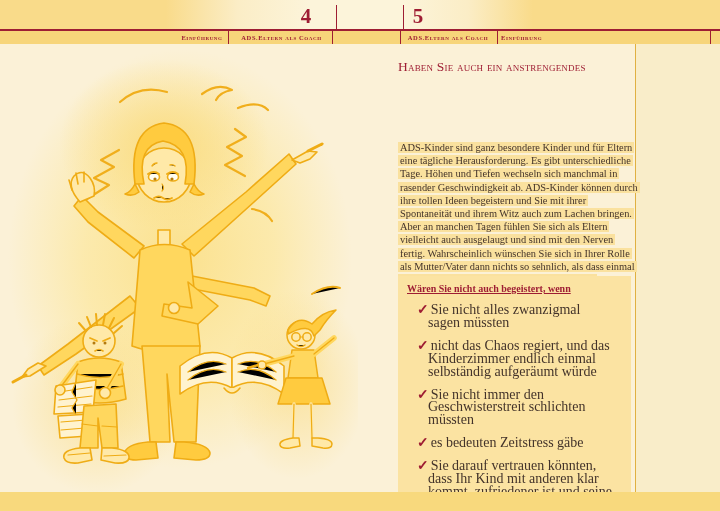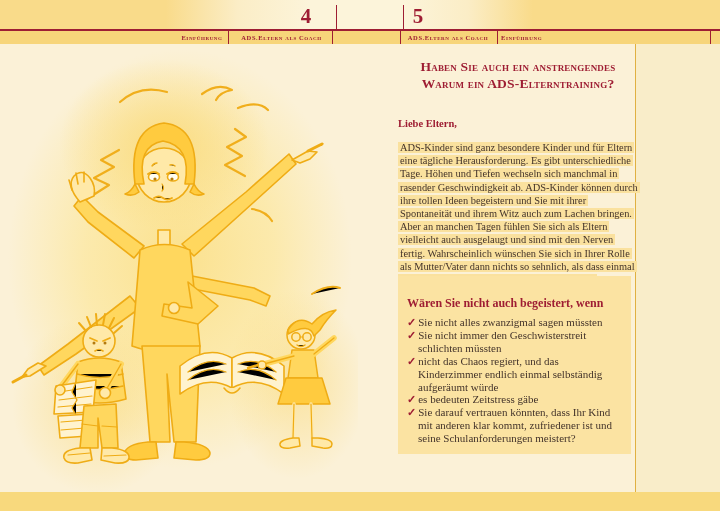--- a/index.html
+++ b/index.html
@@ -29,48 +29,48 @@
     font-variant:small-caps;color:#9E1D33;text-align:center;white-space:nowrap;
   }
   .tab-sep{position:absolute;top:31px;width:1px;height:13px;background:#9E1D33;}
   
   .right-margin{position:absolute;left:636px;top:44px;width:84px;height:448px;background:#F9EDC9;}
   .col-divider{position:absolute;left:635px;top:44px;width:1px;height:448px;background:#E0B041;}
   .bottom-band{position:absolute;left:0;top:492px;width:720px;height:19px;background:#F8D97D;}
   
   .title{
     position:absolute;left:398px;top:59px;width:240px;
-    font-size:13.5px;line-height:16.5px;font-weight:bold;
-    font-variant:small-caps;color:#9E1D33;letter-spacing:.2px;text-align:center;
+    font-size:13.5px;line-height:16.5px;font-weight:normal;
+    font-variant:small-caps;color:#9E1D33;letter-spacing:.2px;
   }
   .salutation{
     position:absolute;left:398px;top:118px;width:240px;
     font-size:10.5px;font-weight:bold;color:#9E1D33;
   }
   .intro{
     position:absolute;left:398px;top:141px;width:240px;
     font-size:10.4px;line-height:13.2px;color:#43332A;
   }
   .intro .hl{
     background:#FAE19E;
     -webkit-box-decoration-break:clone;box-decoration-break:clone;
     padding:0 2px;
   }
   .checklist-box{
     position:absolute;left:398px;top:276px;width:233px;
     box-sizing:border-box;background:#FBE3A2;padding:7px 9px 9px 9px;
   }
   .checklist-heading{
-    font-size:12px;font-weight:bold;color:#9E1D33;
-    margin:13px 0 5px 0;
+    font-size:10px;font-weight:bold;color:#9E1D33;
+    text-decoration:underline;margin:0 0 5px 0;
   }
   .checklist-items{margin:0;padding:0;list-style:none;}
   .checklist-items li{
-    font-size:11px;line-height:12.9px;color:#43332A;
-    padding-left:11px;text-indent:-11px;margin:0;
+    font-size:14px;line-height:12.9px;color:#43332A;
+    padding-left:11px;text-indent:-11px;margin:10px;
   }
   .check{color:#9E1D33;font-weight:bold;margin-right:2px;}
   
   .illustration{position:absolute;left:2px;top:44px;width:356px;height:448px;}
 </style>
 </head>
 <body>
 <div id="stage">
 
   <div class="top-strip"></div>
@@ -209,33 +209,31 @@
       <path d="M284,334 L320,334 L328,360 L276,360 Z" fill="#FFCB3F"></path>
       <path d="M292,360 l-1,34 M309,360 l1,34" stroke-width="3.4" stroke="#FFE9A8"></path>
       <path d="M292,360 l-1,34 M309,360 l1,34" stroke-width="1.2"></path>
       <path d="M291,394 q-14,2 -13,7 q1,4 10,3 l10,-2 -1,-8 Z" fill="#FFE9A8"></path>
       <path d="M310,394 l0,8 11,2 q9,1 9,-4 q0,-5 -14,-6 Z" fill="#FFE9A8"></path>
     </g>
   </svg>
 
   <div class="title">
     <div>Haben Sie auch ein anstrengendes</div>
-    <div>Warum ein ADS-Elterntraining?</div>
   </div>
 
-  <div class="salutation">Liebe Eltern,</div>
 
   <div class="intro"><span class="hl">ADS-Kinder sind ganz besondere Kinder und für Eltern eine tägliche Herausforderung. Es gibt unterschiedliche Tage. Höhen und Tiefen wechseln sich manchmal in rasender Geschwindigkeit ab. ADS-Kinder können durch ihre tollen Ideen begeistern und Sie mit ihrer Spontaneität und ihrem Witz auch zum Lachen bringen. Aber an manchen Tagen fühlen Sie sich als Eltern vielleicht auch ausgelaugt und sind mit den Nerven fertig. Wahrscheinlich wünschen Sie sich in Ihrer Rolle als Mutter/Vater dann nichts so sehnlich, als dass einmal alles ohne ständigen Druck oder Ermahnungen funktionieren würde.</span></div>
 
   <div class="checklist-box">
     <div class="checklist-heading">Wären Sie nicht auch begeistert, wenn</div>
     <ul class="checklist-items">
       <li><span class="check">✓</span><span>Sie nicht alles zwanzigmal sagen müssten</span></li>
+      <li><span class="check">✓</span><span>nicht das Chaos regiert, und das Kinderzimmer endlich einmal selbständig aufgeräumt würde</span></li>
       <li><span class="check">✓</span><span>Sie nicht immer den Geschwisterstreit schlichten müssten</span></li>
-      <li><span class="check">✓</span><span>nicht das Chaos regiert, und das Kinderzimmer endlich einmal selbständig aufgeräumt würde</span></li>
       <li><span class="check">✓</span><span>es bedeuten Zeitstress gäbe</span></li>
       <li><span class="check">✓</span><span>Sie darauf vertrauen könnten, dass Ihr Kind mit anderen klar kommt, zufriedener ist und seine Schulanforderungen meistert?</span></li>
     </ul>
   </div>
 
   <div class="bottom-band"></div>
 
 </div>
 
 </body></html>

